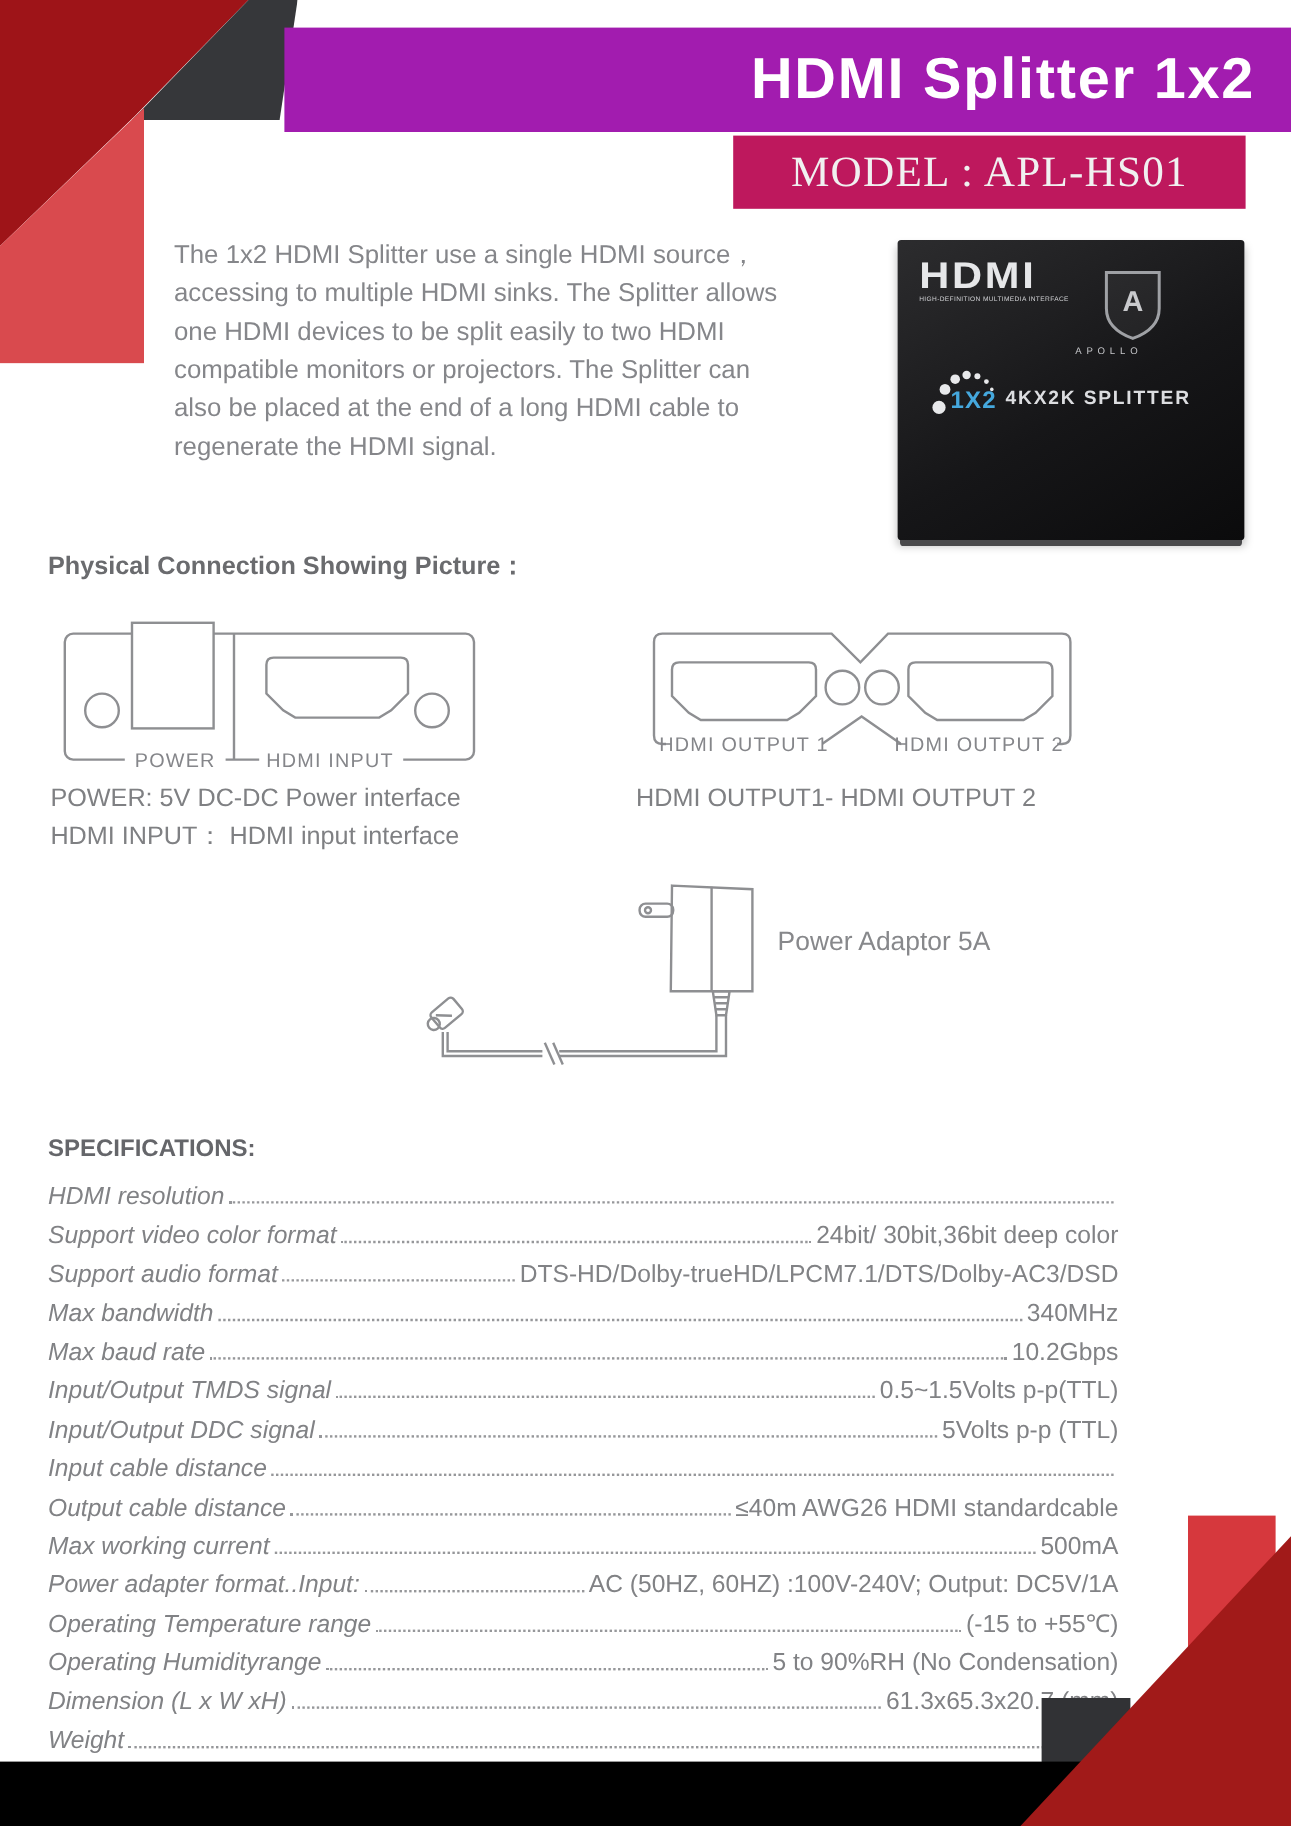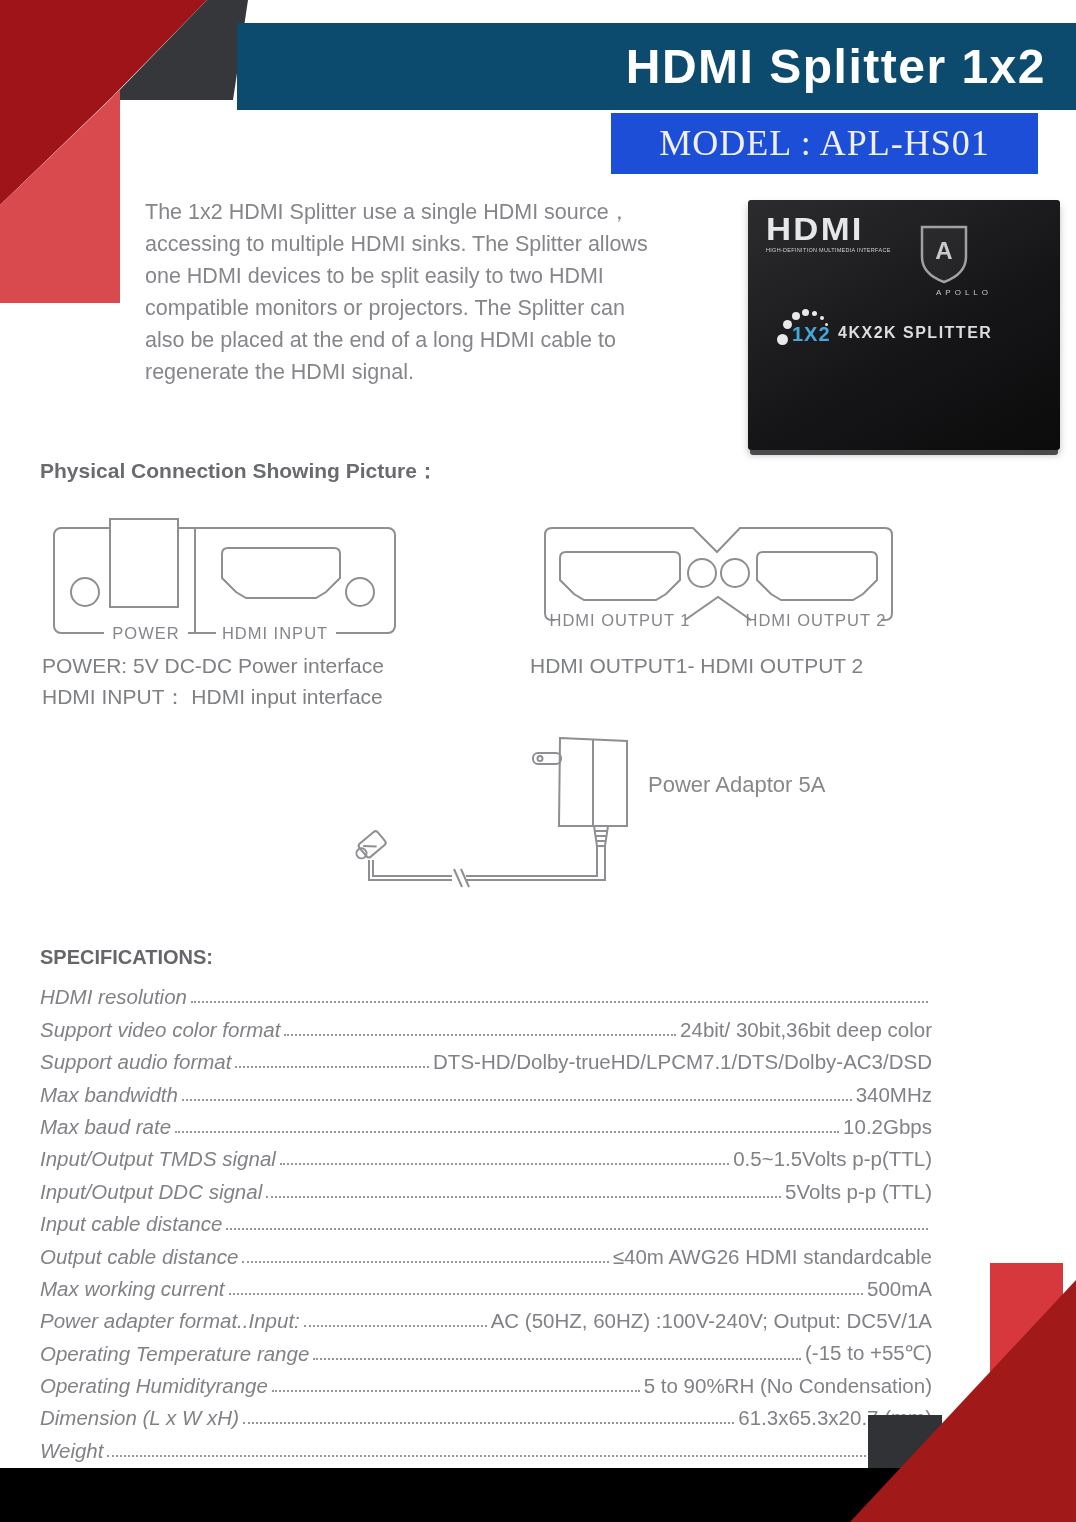--- a/index.html
+++ b/index.html
@@ -13,43 +13,43 @@
     clip-path:polygon(207px 0,248px 0,233px 100px,110px 100px);}
   .tl-lightred{position:absolute;left:0;top:90px;width:122px;height:213px;background:#d94a4e;
     clip-path:polygon(120px 0,120px 213px,0 213px,0 115px);}
   .bottom-band{position:absolute;left:0;top:1468px;width:1076px;height:54px;background:#000;}
   .br-gray{position:absolute;left:868px;top:1415px;width:74px;height:60px;background:#313235;}
   .br-lightred{position:absolute;left:990px;top:1263px;width:73px;height:259px;background:#d6383d;}
   .br-darkred{position:absolute;left:850px;top:1280px;width:226px;height:242px;background:#a11a19;
     clip-path:polygon(100% 0,100% 100%,0 100%);}
 
   
-  .title-banner{position:absolute;left:237px;top:23px;width:839px;height:87px;background:#0c4a6e;
+  .title-banner{position:absolute;left:237px;top:23px;width:839px;height:87px;background:#a21caf;
     color:#fff;font-size:48px;font-weight:600;letter-spacing:1.5px;line-height:87px;
     text-align:right;padding-right:30px;box-sizing:border-box;}
-  .model-banner{position:absolute;left:611px;top:113px;width:427px;height:61px;background:#1d4ed8;
+  .model-banner{position:absolute;left:611px;top:113px;width:427px;height:61px;background:#be185d;
     color:#f0f0f0;font-family:"Liberation Serif",serif;font-size:36px;letter-spacing:1px;
     line-height:61px;text-align:center;}
 
   
   .description{position:absolute;left:145px;top:196px;width:580px;font-size:21.5px;line-height:32px;
     color:#85868a;white-space:pre-line;}
 
   
-  .photo{position:absolute;left:748px;top:200px;width:312px;height:250px;border-radius:3px;
+  .photo{position:absolute;left:748px;top:200px;width:289px;height:250px;border-radius:3px;
     background:linear-gradient(150deg,#2c2c2e 0%,#161618 55%,#0b0b0c 100%);
     box-shadow:0 5px 7px rgba(0,0,0,.25);}
   .photo::after{content:"";position:absolute;left:2px;right:2px;bottom:-5px;height:5px;
     background:#4a4a4c;border-radius:0 0 3px 3px;}
   .hdmi-logo{position:absolute;left:18px;top:12px;color:#e6e7e9;font-size:31px;font-weight:800;
     letter-spacing:2px;transform:scaleX(1.12);transform-origin:left;}
   .hdmi-tagline{position:absolute;left:18px;top:47px;color:#cfd0d3;font-size:5.5px;
     letter-spacing:.3px;white-space:nowrap;}
   .shield{position:absolute;left:170px;top:24px;}
-  .apollo{position:absolute;left:148px;top:88px;width:96px;text-align:right;color:#c6c7ca;
+  .apollo{position:absolute;left:148px;top:88px;width:96px;text-align:left;color:#c6c7ca;
     font-size:8px;letter-spacing:4px;}
   .badge-1x2{position:absolute;left:44px;top:123px;color:#45a8dd;font-size:20px;font-weight:800;
     letter-spacing:1px;text-align:center;}
   .badge-title{position:absolute;left:90px;top:124px;color:#dcdde0;font-size:16px;font-weight:800;
     letter-spacing:1.5px;}
   .dot{position:absolute;border-radius:50%;background:#e8e9eb;}
   .d1{left:29px;top:134px;width:11px;height:11px;}
   .d2{left:35px;top:120px;width:9px;height:9px;}
   .d3{left:44px;top:112px;width:8px;height:8px;}
   .d4{left:54px;top:109px;width:7px;height:7px;}

